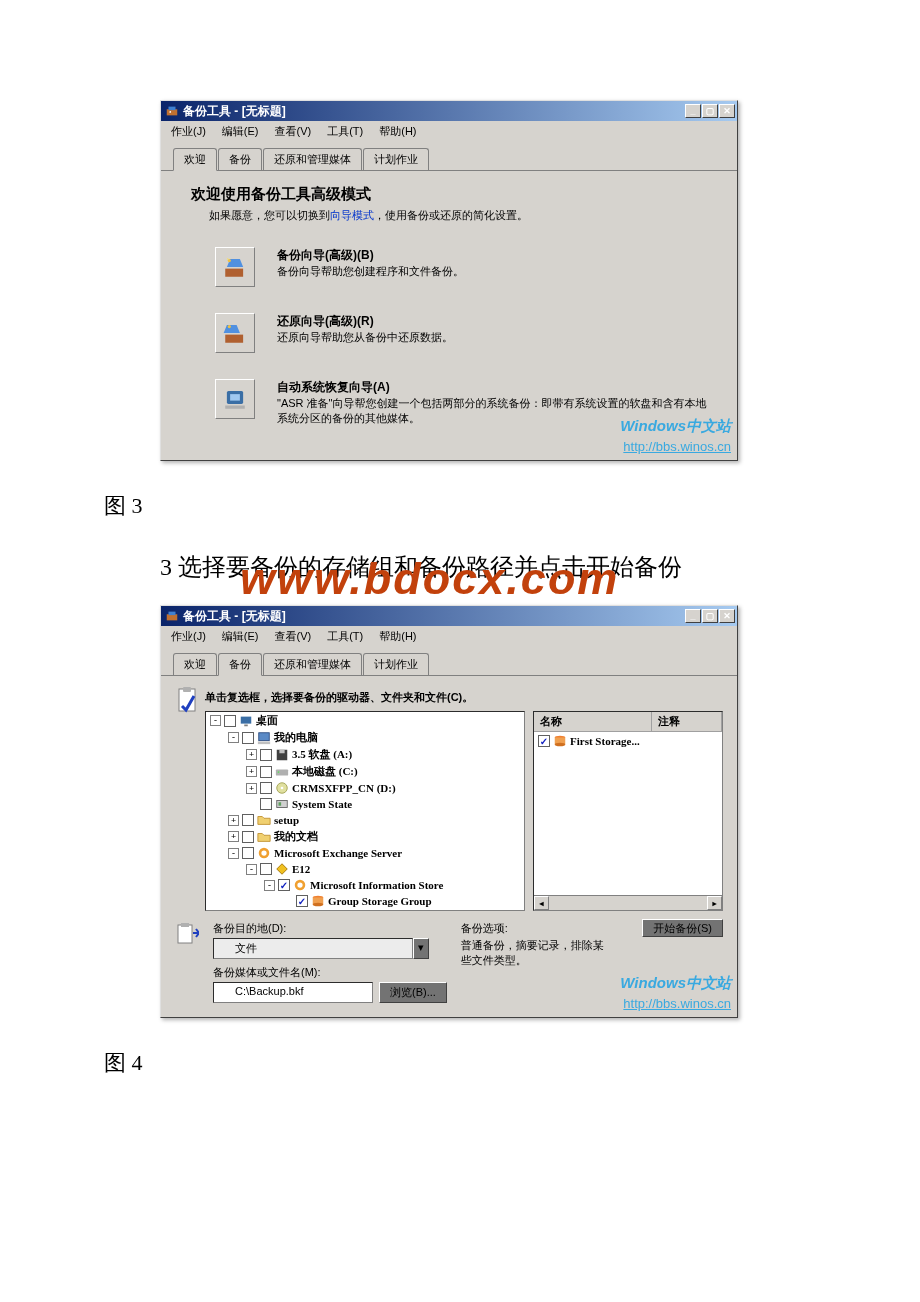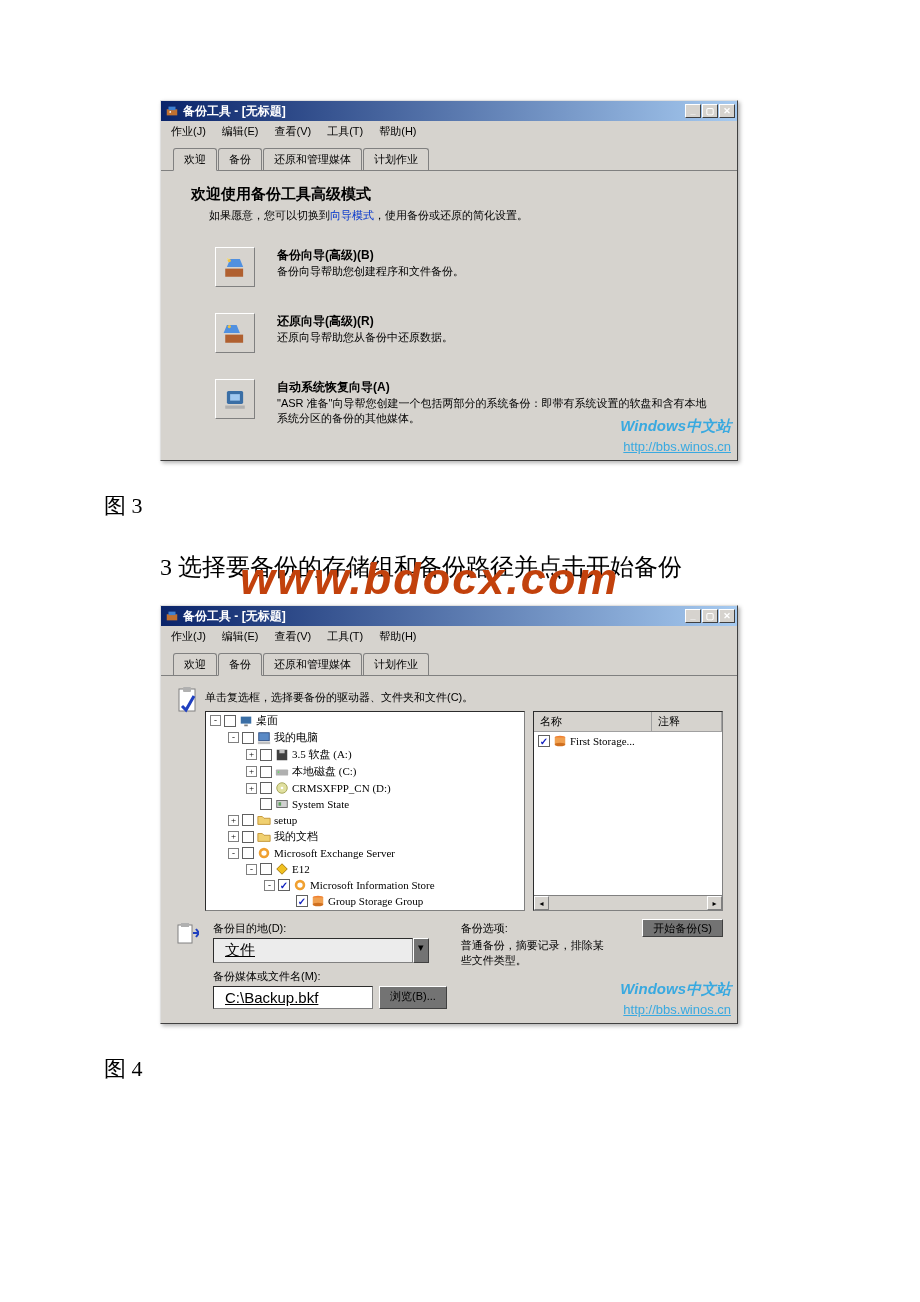--- a/index.html
+++ b/index.html
@@ -136,21 +136,21 @@
   .tw { width:11px; height:11px; border:1px solid #808080; display:inline-flex; align-items:center; justify-content:center; font-size:9px; line-height:9px; background:#fff; }
   .cb { width:12px; height:12px; border:1px solid #606060; background:#fff; display:inline-flex; align-items:center; justify-content:center; }
   .cb.chk { background:#fff; }
   .cb.chk::after { content:"✓"; color:#1020c0; font-size:10px; font-weight:bold; }
   .ico { width:14px; height:14px; display:inline-flex; align-items:center; justify-content:center; }
   .scroll-x { height:15px; background:#d6d3ce; border-top:1px solid #808080; display:flex; justify-content:space-between; }
   .sbtn { width:15px;height:14px;background:#d6d3ce;border:1px solid #808080;border-top-color:#fff;border-left-color:#fff;font-size:8px;display:flex;align-items:center;justify-content:center; }
   .panel-bottom { display:flex; margin-top:10px; gap:14px; align-items:flex-start; }
   .field-label { font-size:11px; margin-bottom:2px; }
   .field-input {
-    font-size:15px; background:#ececec; border:1px inset #808080; padding:2px 11px; width: 220px; text-decoration: underline;
+    font-size:11px; background:#ececec; border:1px inset #808080; padding:2px 21px; width: 220px;
   }
   .field-input.white { background:#fff; }
   .btn {
     font-size: 11px;
     padding: 2px 10px;
     background: #737373;
     border: 1px solid #404040;
     border-top-color: #fff;
     border-left-color: #fff;
   }
@@ -274,21 +274,21 @@
       <span class="menu-item">工具(T)</span>
       <span class="menu-item">帮助(H)</span>
     </div>
     <div class="tabs">
       <div class="tab">欢迎</div>
       <div class="tab active">备份</div>
       <div class="tab">还原和管理媒体</div>
       <div class="tab">计划作业</div>
     </div>
     <div class="content">
-      <div style="display:flex; align-items:flex-start; gap:6px;">
+      <div style="display:flex; align-items:flex-start; gap:6px;font-weight:bold;">
         <span class="clip-ico">
           <svg viewBox="0 0 24 28">
               <rect x="4" y="3" width="16" height="22" fill="#fff" stroke="#808080"></rect>
               <rect x="8" y="1" width="8" height="5" rx="1" fill="#b0b0b0"></rect>
               <path d="M7 20 L11 24 L19 10" stroke="#2040c0" stroke-width="3" fill="none"></path>
             </svg>
         </span>
         <div style="flex:1">
           <div class="instr">单击复选框，选择要备份的驱动器、文件夹和文件(C)。</div>
           <div class="tree-row">

